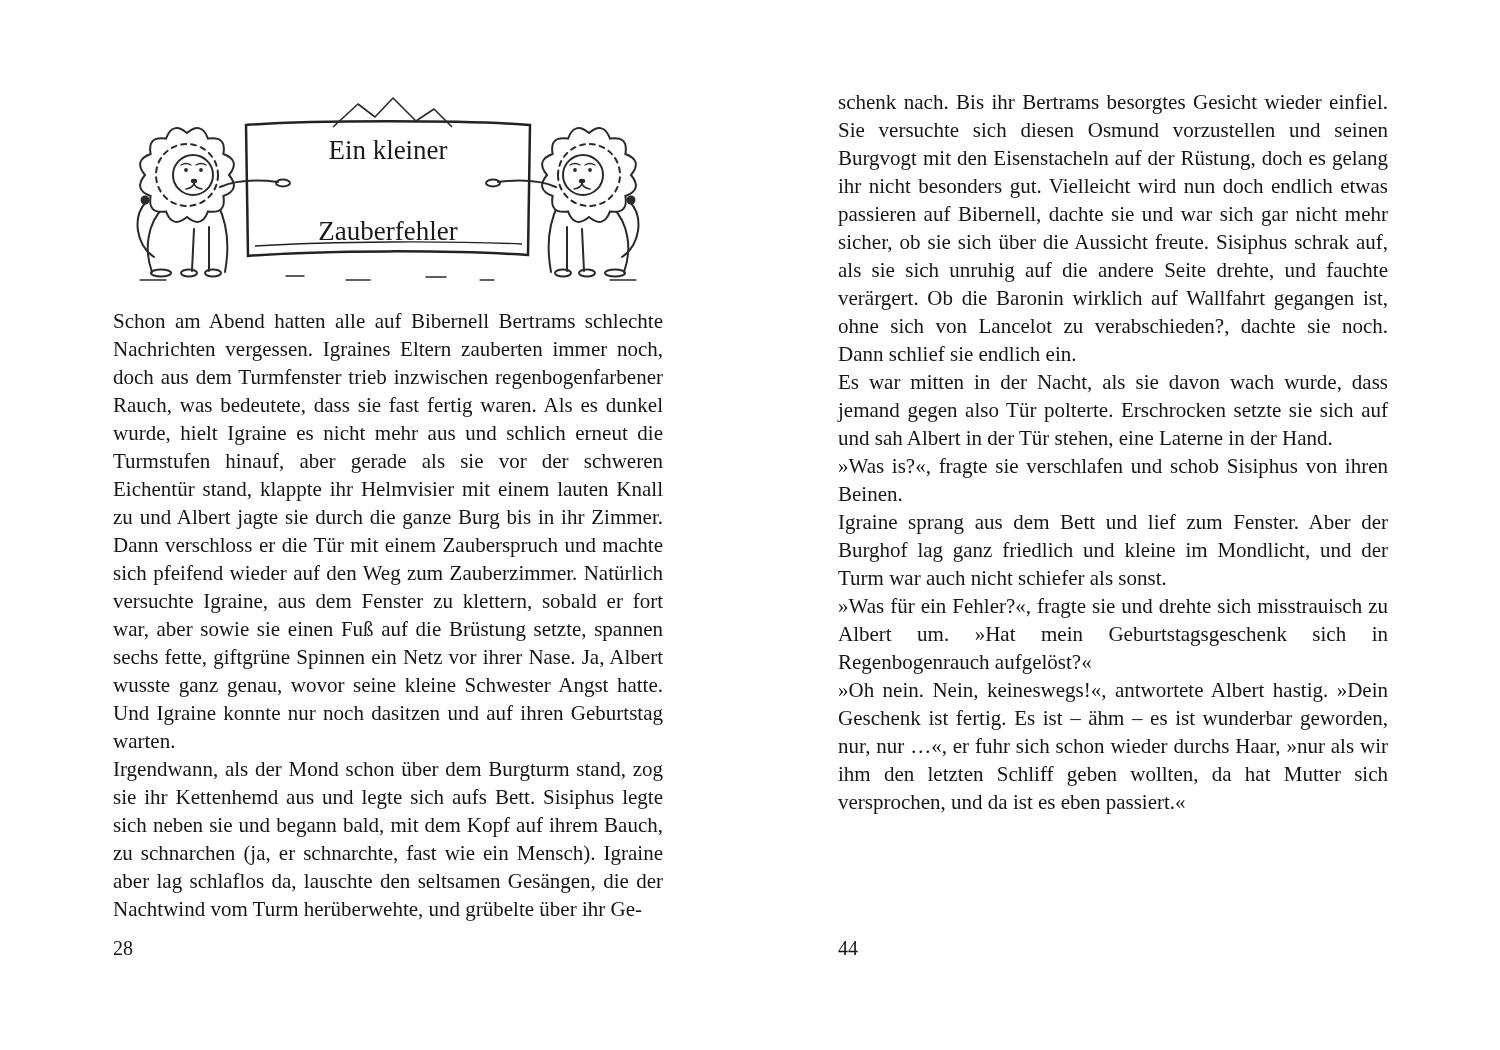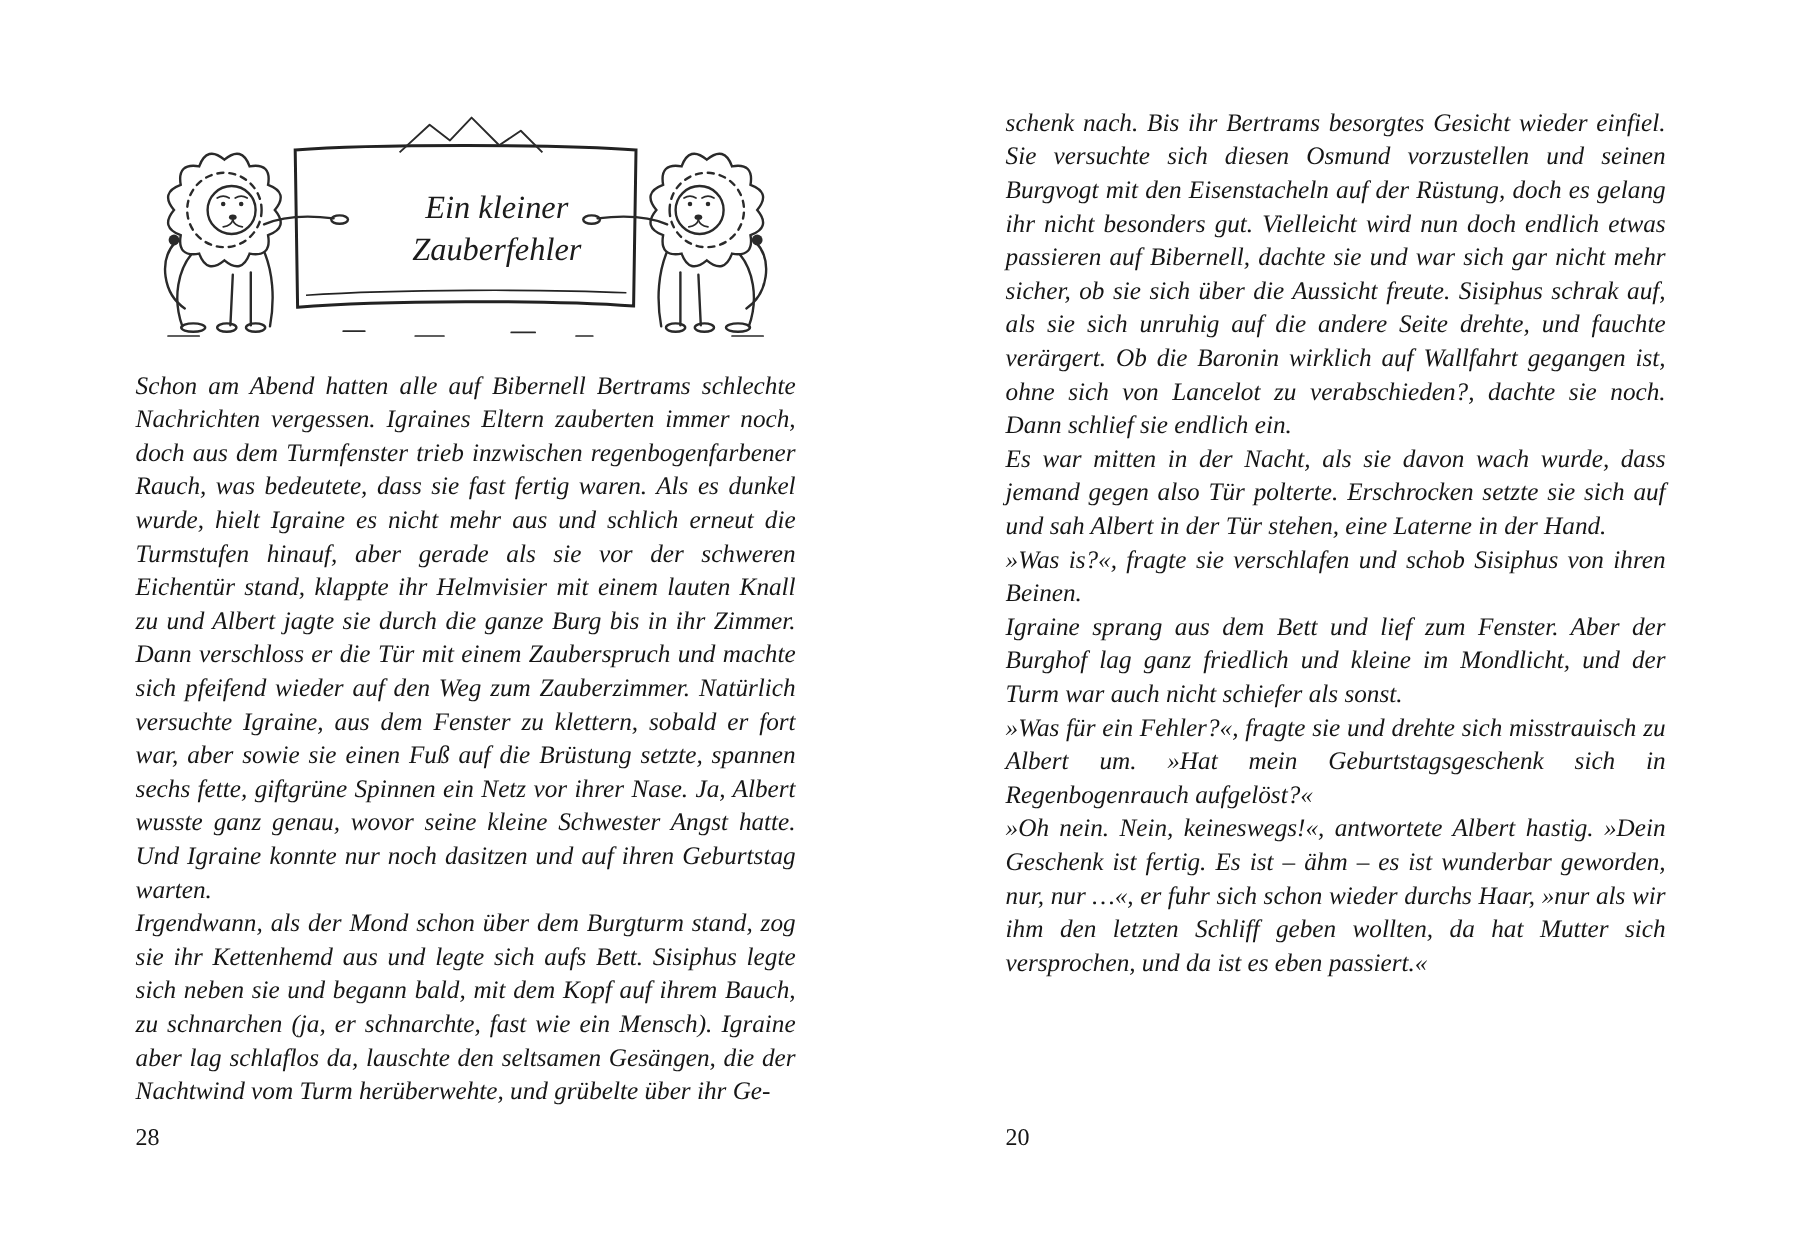--- a/index.html
+++ b/index.html
@@ -21,21 +21,20 @@
     background: #ffffff;
   }
   .page {
     position: relative;
     width: 750px;
     height: 1050px;
   }
   .content {
     position: absolute;
     width: 550px;
-    font-style: italic;
   }
   .page--left .content { left: 113px; top: 75px; }
   .page--right .content { left: 88px; top: 88px; }
 
   p.body-par {
     margin: 0;
     font-size: 21px;
     line-height: 28px;
     text-align: justify;
     text-justify: inter-word;
@@ -61,23 +60,22 @@
   .illustration svg { display: block; }
   .banner-title {
     position: absolute;
     left: 118px;
     top: 58px;
     width: 284px;
     height: 116px;
     display: flex;
     flex-direction: column;
     align-items: center;
-    justify-content: center;
+    justify-content: space-between;
     text-align: center;
-    margin-left: 26px;
   }
   .banner-title .title-line {
     font-size: 27px;
     line-height: 35px;
     color: #1b1b1b;
   }
 </style>
 </head>
 <body>
 
@@ -160,16 +158,16 @@
   <div class="page page--right">
     <div class="content">
       <p class="body-par">schenk nach. Bis ihr Bertrams besorgtes Gesicht wieder einfiel. Sie versuchte sich diesen Osmund vorzustellen und seinen Burgvogt mit den Eisenstacheln auf der Rüstung, doch es gelang ihr nicht besonders gut. Vielleicht wird nun doch endlich etwas passieren auf Bibernell, dachte sie und war sich gar nicht mehr sicher, ob sie sich über die Aussicht freute. Sisiphus schrak auf, als sie sich unruhig auf die andere Seite drehte, und fauchte verärgert. Ob die Baronin wirklich auf Wallfahrt gegangen ist, ohne sich von Lancelot zu verabschieden?, dachte sie noch. Dann schlief sie endlich ein.</p>
       <p class="body-par">Es war mitten in der Nacht, als sie davon wach wurde, dass jemand gegen also Tür polterte. Erschrocken setzte sie sich auf und sah Albert in der Tür stehen, eine Laterne in der Hand.</p>
       <p class="body-par">»Was is?«, fragte sie verschlafen und schob Sisiphus von ihren Beinen.</p>
       <p class="body-par">Igraine sprang aus dem Bett und lief zum Fenster. Aber der Burghof lag ganz friedlich und kleine im Mondlicht, und der Turm war auch nicht schiefer als sonst.</p>
       <p class="body-par">»Was für ein Fehler?«, fragte sie und drehte sich misstrauisch zu Albert um. »Hat mein Geburtstagsgeschenk sich in Regenbogenrauch aufgelöst?«</p>
       <p class="body-par">»Oh nein. Nein, keineswegs!«, antwortete Albert hastig. »Dein Geschenk ist fertig. Es ist – ähm – es ist wunderbar geworden, nur, nur …«, er fuhr sich schon wieder durchs Haar, »nur als wir ihm den letzten Schliff geben wollten, da hat Mutter sich versprochen, und da ist es eben passiert.«</p>
     </div>
 
-    <div class="page-number">20</div>
+    <div class="page-number">44</div>
   </div>
 
 </div>
 
 </body></html>

